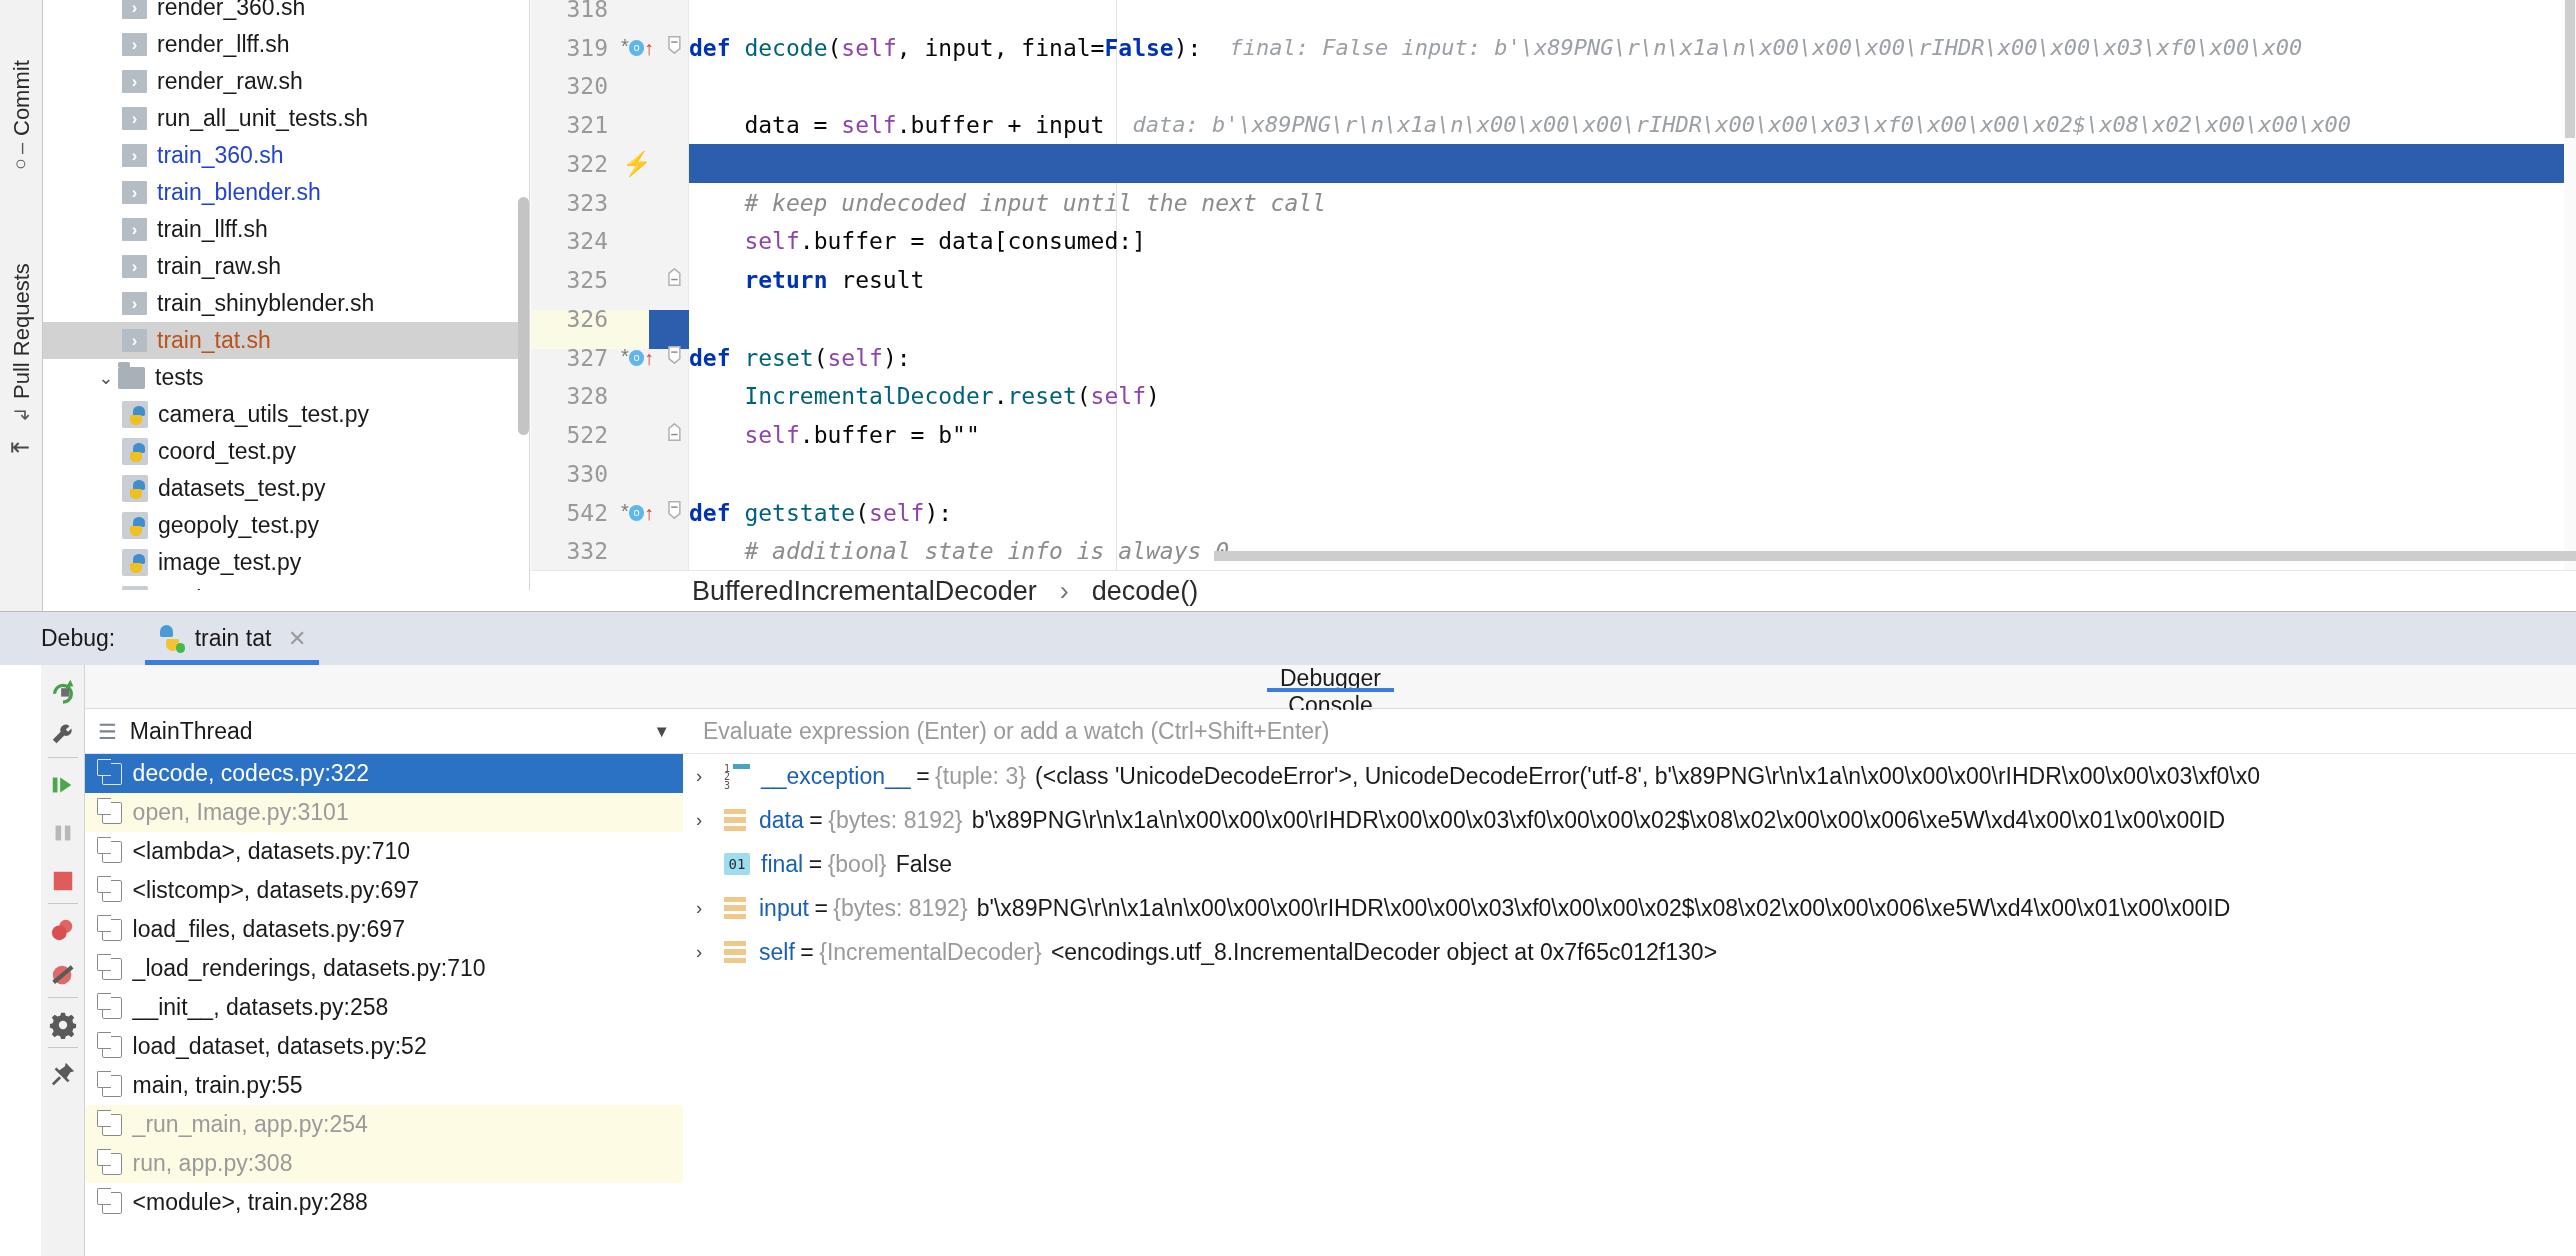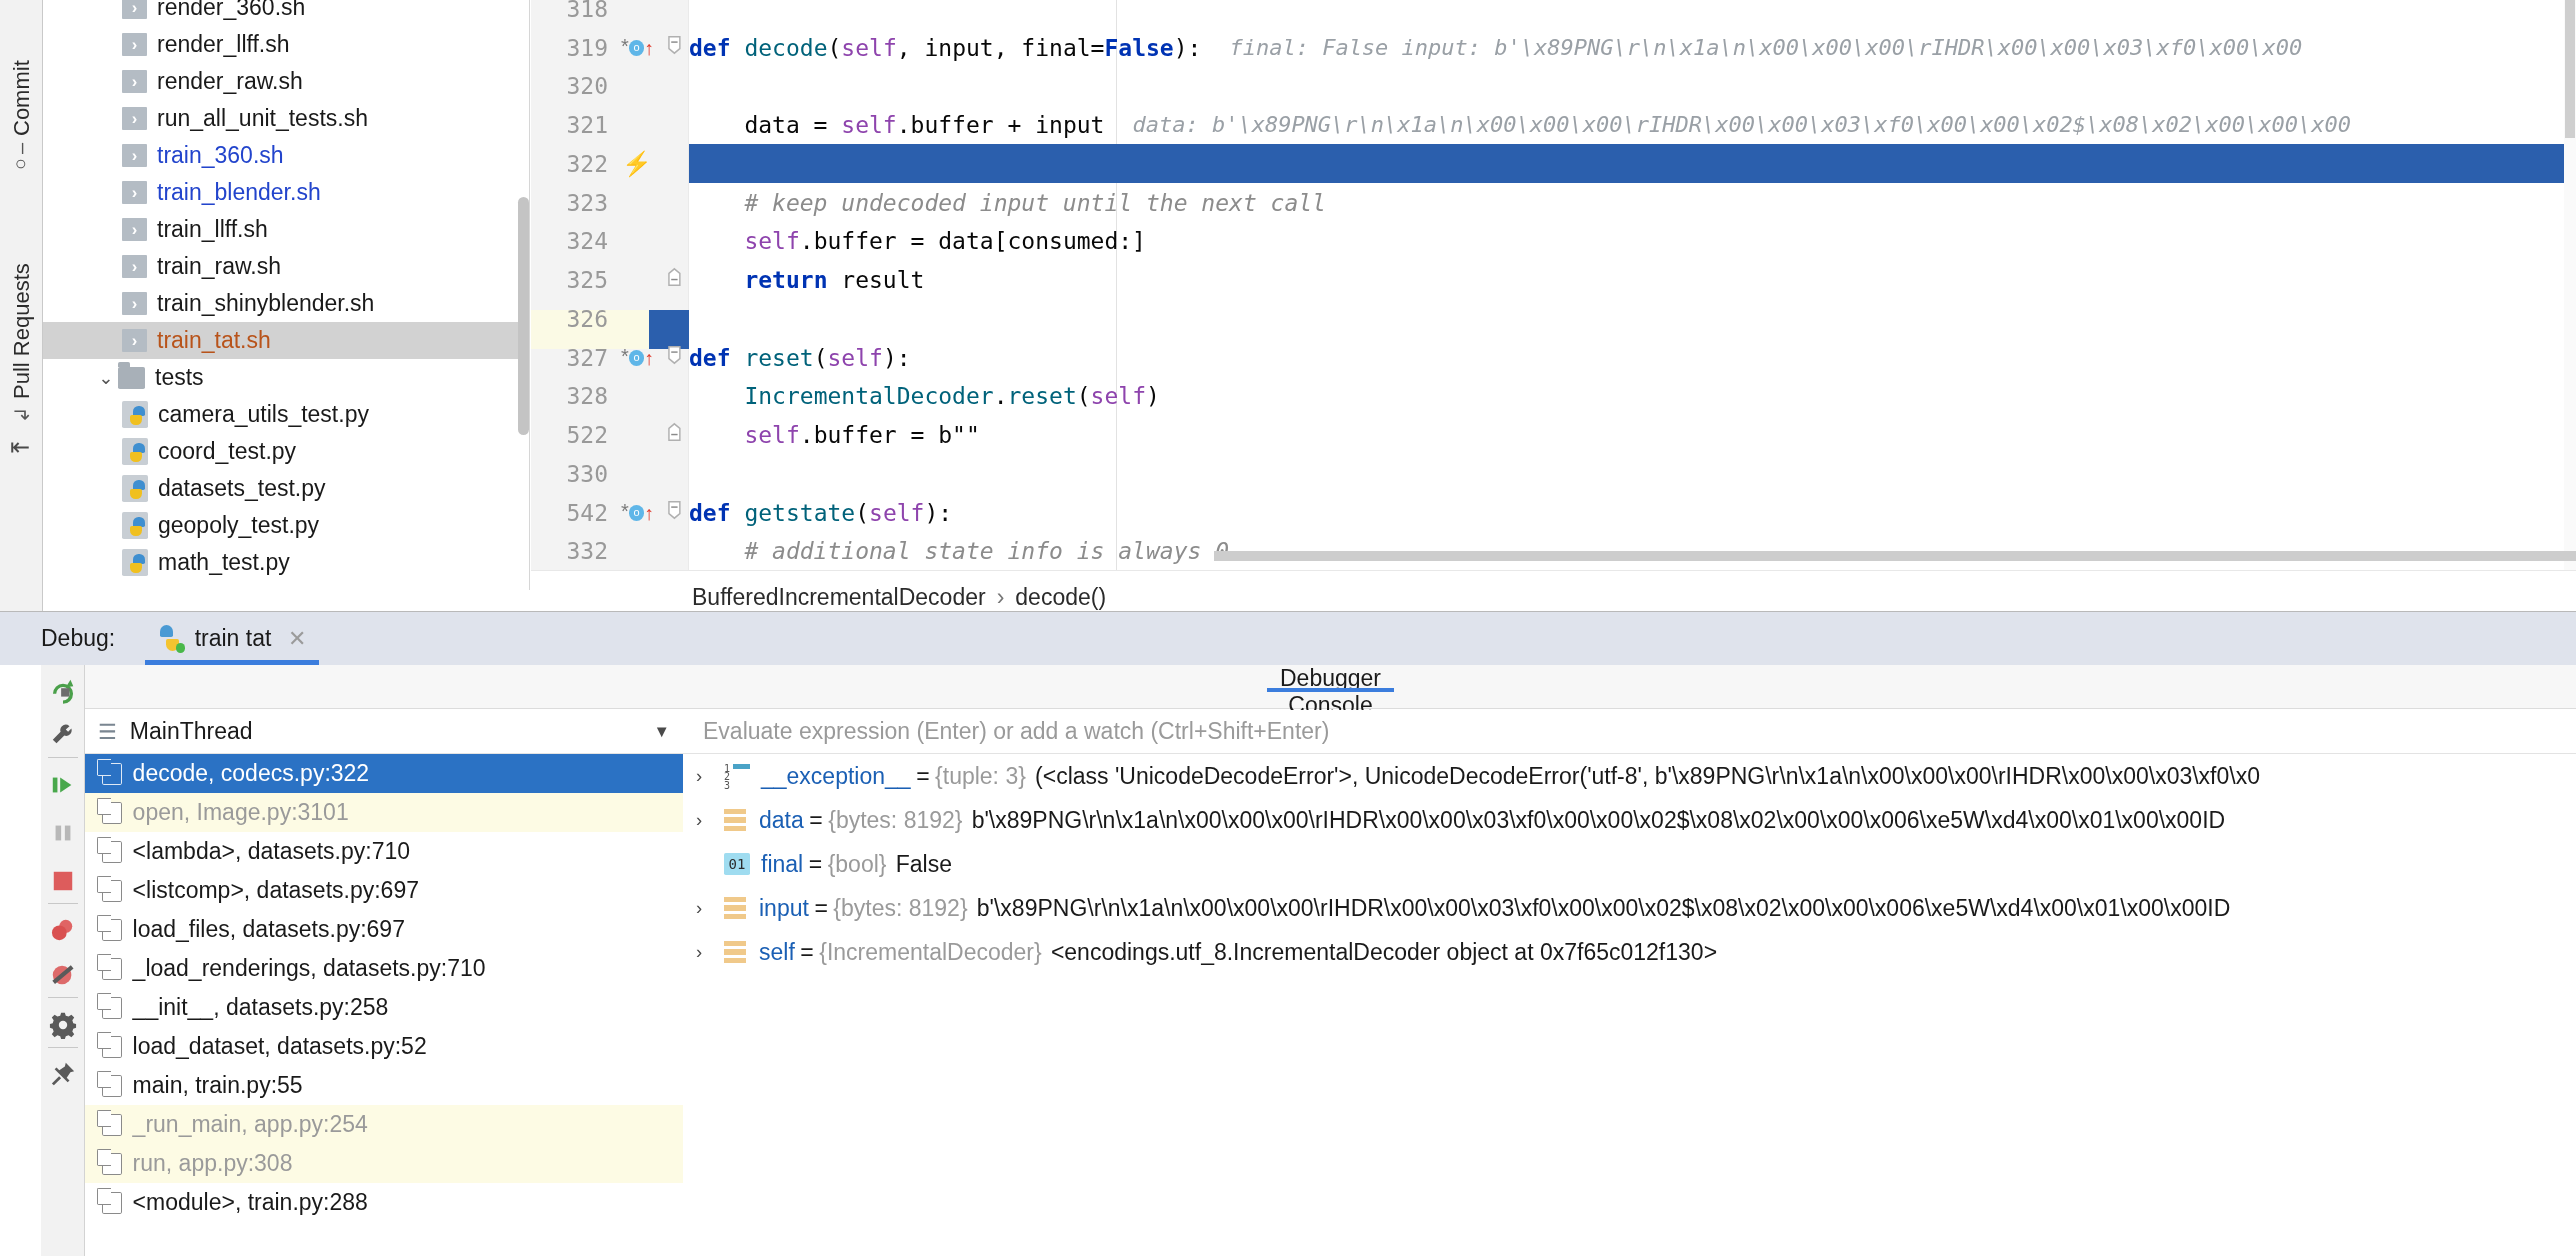--- a/index.html
+++ b/index.html
@@ -148,22 +148,22 @@
   .ed-scroll-thumb {
     position: absolute; right: 0.9px; top: 0; width: 10px; height: 138px; background: #cfcfcf;
   }
   .ed-bottom-thumb {
     position:absolute; left:683px; top:551px; width:1370px; height:10px; background:#cdcdcd;
   }
 
   
   .breadcrumb {
     position: absolute; left: 531px; top: 570px; right: 0; height: 41px;
-    background: #ffffff; display: flex; align-items: flex-end;
-    padding-left: 161px; font-size: 23px; color: #2b2b2b; gap: 11px;
+    background: #ffffff; display: flex; align-items: center;
+    padding-left: 161px; font-size: 27px; color: #2b2b2b; gap: 23px;
     border-top: 0.9px solid #e8e8e8;
   }
   .bc-sep { color: #777; }
 
   
   .debug-win {
     position: absolute; left: 0; top: 611px; right: 0; bottom: 0;
     background: #ffffff; border-top: 0.9px solid #b9b9b9;
   }
   .debug-header {
@@ -380,20 +380,25 @@
         </div>
         <div class="tree-row" style="margin-top: 0px;">
           <span class="indent" style="width: 79px;"></span>
           <span class="icon-py"></span>
           <span>datasets_test.py</span>
         </div>
         <div class="tree-row" style="margin-top: 0px;">
           <span class="indent" style="width: 79px;"></span>
           <span class="icon-py"></span>
           <span>geopoly_test.py</span>
+        </div>
+        <div class="tree-row" style="margin-top: 0px;">
+          <span class="indent" style="width: 79px;"></span>
+          <span class="icon-py"></span>
+          <span>image_test.py</span>
         </div>
         <div class="tree-row" style="margin-top: 0px;">
           <span class="indent" style="width: 79px;"></span>
           <span class="icon-py"></span>
           <span>math_test.py</span>
         </div>
       </div>
     <div class="tree-scroll"></div>
   </div>
 

